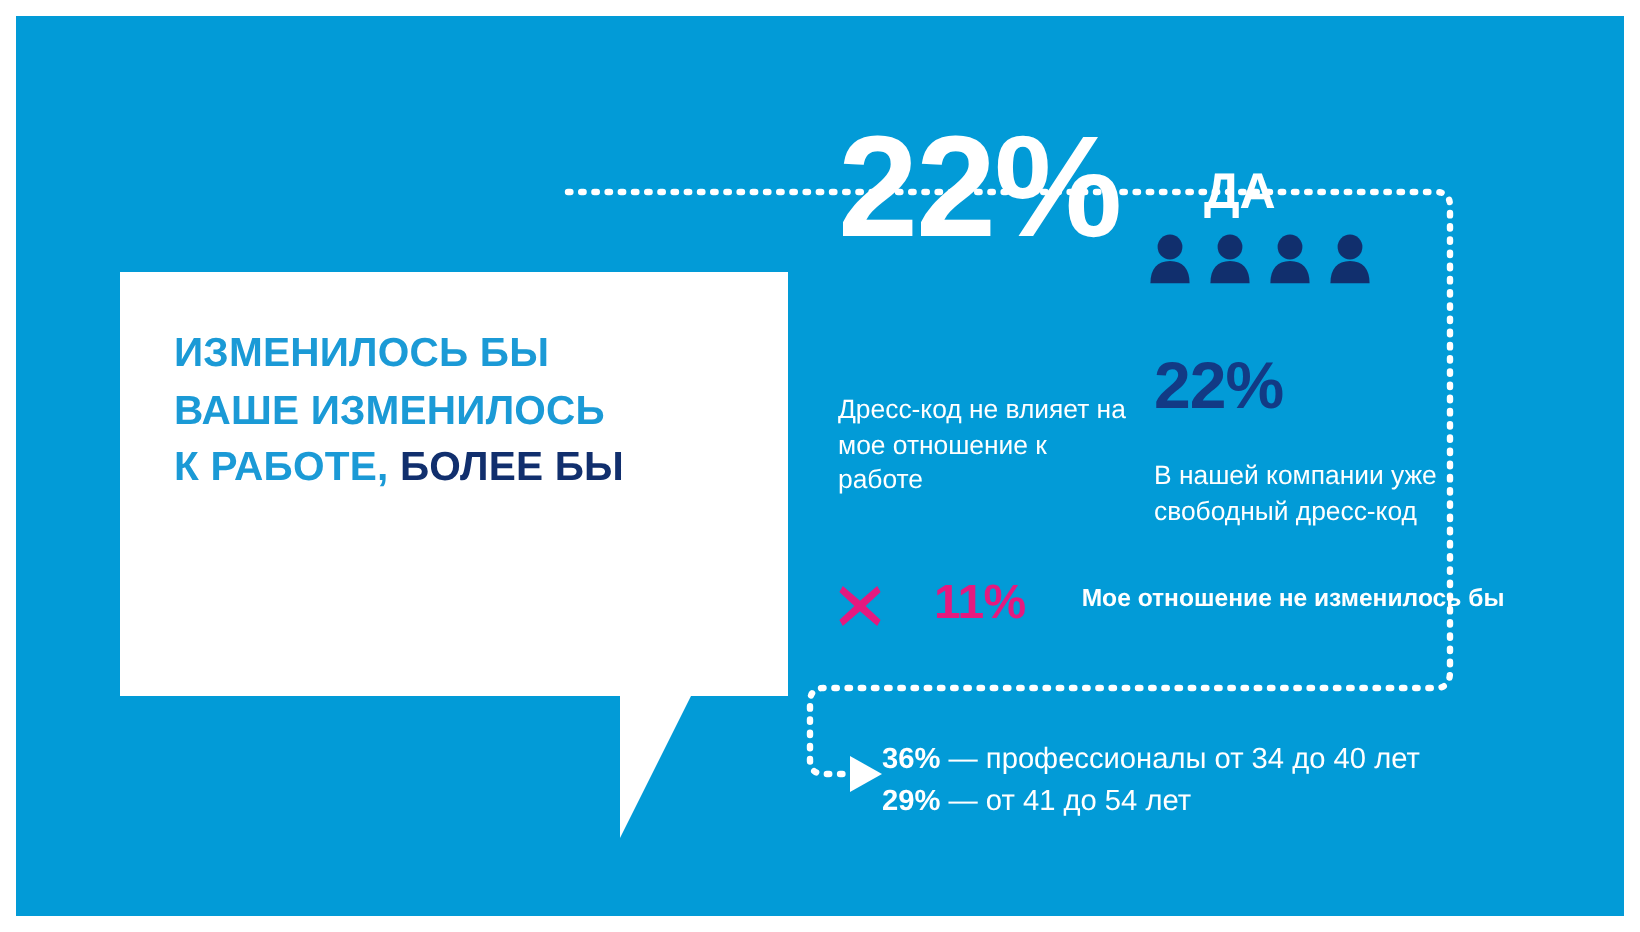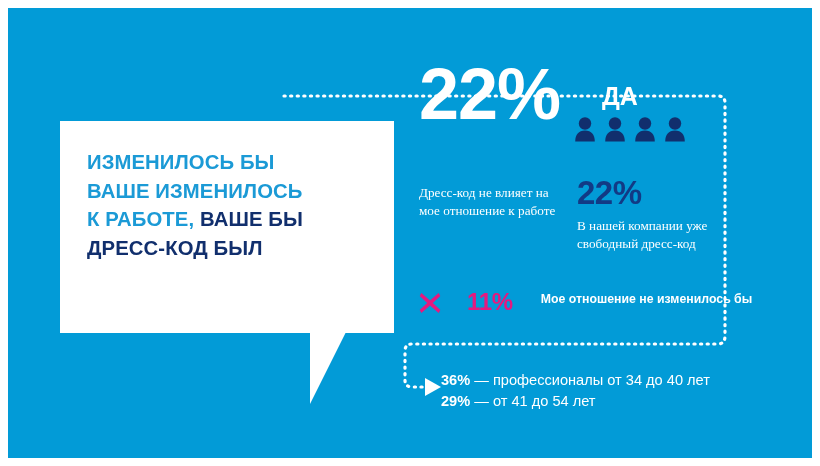--- a/index.html
+++ b/index.html
@@ -22,21 +22,21 @@
     top: 8px;
     width: 804px;
     height: 450px;
     background: #029bd7;
   }
 
   
   #bubble-wrap {
     position: absolute;
     left: 52px;
-    top: 113px;
+    top: 128px;
     width: 344px;
     height: 232px;
   }
   #bubble-body {
     position: absolute;
     left: 0;
     top: 0;
     width: 334px;
     height: 212px;
     background: #ffffff;
@@ -117,25 +117,24 @@
   #stat-col-0 { left: 411px; top: 168px; width: 150px; }
   #stat-col-1 { left: 569px; top: 168px; width: 150px; }
   .stat-pct {
     font-size: 33px;
     font-weight: bold;
     color: #123a85;
     line-height: 1;
     letter-spacing: -0.5px;
   }
   .stat-desc {
-    margin-top: 8px;
+    margin-top: 20px;
     font-size: 13.2px;
     color: #ffffff;
     line-height: 17.6px;
-    font-family: Liberation Serif, serif;
   }
 
   
   #no-row {
     position: absolute;
     left: 411px;
     top: 283px;
     display: flex;
     align-items: flex-start;
   }
@@ -186,22 +185,22 @@
 
       <path d="M 417 370 L 433 379 L 417 388 Z" fill="#ffffff"></path>
     </svg>
 
     <div id="bubble-wrap">
       <div id="bubble-body"></div>
       <div id="bubble-tail"></div>
       <div id="bubble-title">
         <span class="hl">ИЗМЕНИЛОСЬ БЫ</span><br>
         <span class="hl">ВАШЕ ИЗМЕНИЛОСЬ</span><br>
-        <span class="hl">К РАБОТЕ,</span><span> ВАШЕ БЫ</span><br>
-        <span>ДРЕСС-КОД БЫЛ</span><br>
+        <span class="hl">К РАБОТЕ,</span><span> БОЛЕЕ БЫ</span><br>
+        <br>
       </div>
     </div>
 
     <div id="yes-block">
       <div id="yes-pct">22%</div>
       <div id="yes-label">ДА</div>
       <div id="yes-people">
         <svg class="person" width="22" height="26" viewBox="0 0 22 26" xmlns="http://www.w3.org/2000/svg">
           <circle cx="11" cy="7.5" r="6.2" fill="#112f6d"></circle>
           <path d="M 11 14.5 C 4.6 14.5 1.2 18.6 1.2 25.6 L 20.8 25.6 C 20.8 18.6 17.4 14.5 11 14.5 Z" fill="#112f6d"></path>

